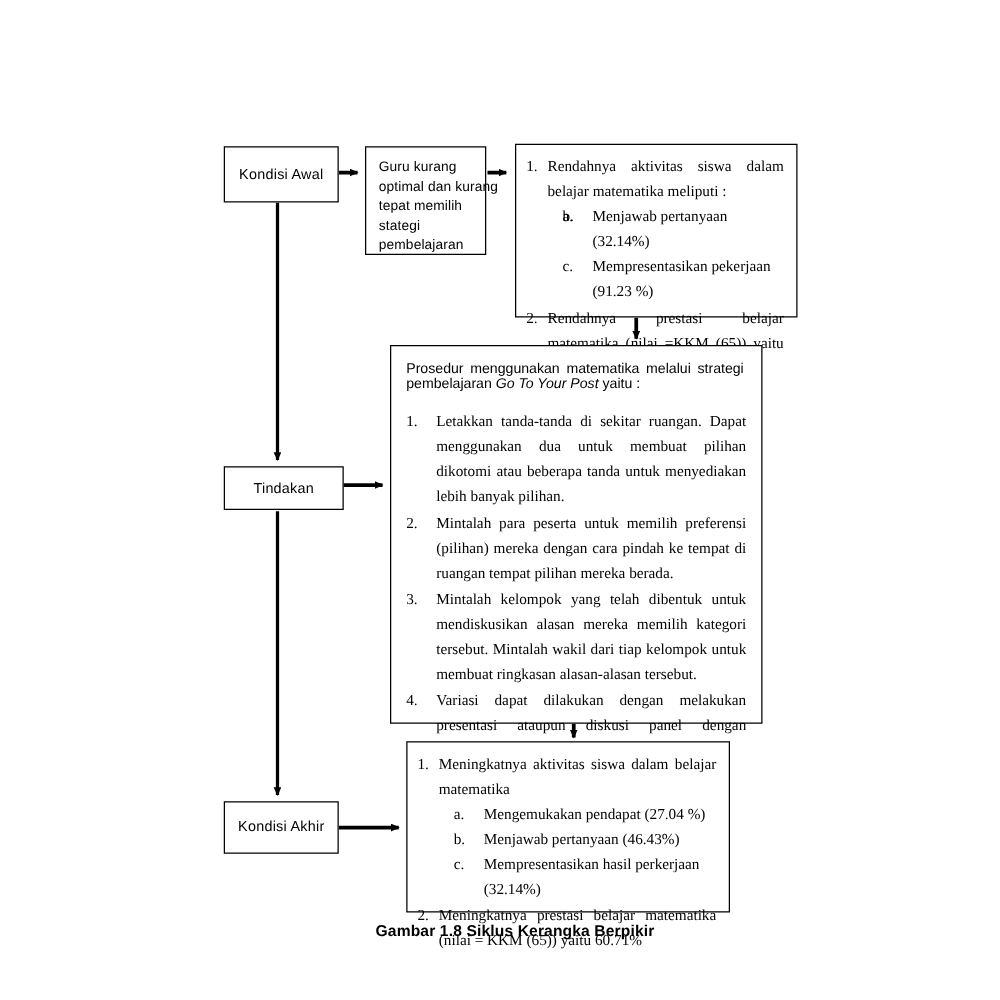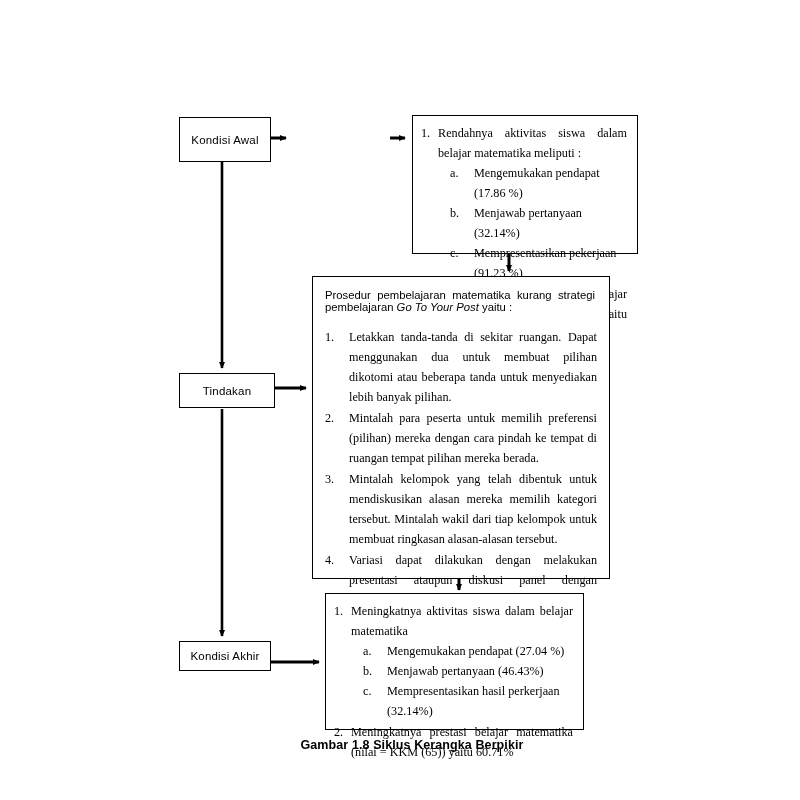--- a/index.html
+++ b/index.html
@@ -146,31 +146,37 @@
 
     <line x1="497" y1="211" x2="497" y2="228" stroke="#000" stroke-width="3" marker-end="url(#ah)"></line>
 
     <line x1="447" y1="536" x2="447" y2="547" stroke="#000" stroke-width="3" marker-end="url(#ah)"></line>
   </svg>
 
   <div class="node small-box" style="left:167px; top:74px; width:92px; height:45px;">
     <span>Kondisi Awal</span>
   </div>
 
+  <div class="node plain-box" style="left:280px; top:74px; width:97px; height:87px;">
+    <div>Guru kurang</div>
+    <div>optimal dan kurang</div>
+    <div>tepat memilih</div>
+    <div>stategi</div>
+    <div>pembelajaran</div>
+  </div>
 
   <div class="node text-box" style="left:400px; top:72px; width:226px; height:139px;">
     <div class="tb-inner" style="padding:7px 10px 0 8px;">
       <ol class="lvl1 tight">
         <li>
           <span class="mk">1.</span>
           <span class="justify-last-left" style="display:block;">Rendahnya aktivitas siswa dalam belajar matematika meliputi :</span>
           <ol class="lvl2">
             <li>
               <span class="mk">a.</span>
-              <span>Mengemukakan pendapat (17.86 %)</span>
             </li>
             <li>
               <span class="mk">b.</span>
               <span>Menjawab pertanyaan (32.14%)</span>
             </li>
             <li>
               <span class="mk">c.</span>
               <span>Mempresentasikan pekerjaan (91.23 %)</span>
             </li>
           </ol>
@@ -183,21 +189,21 @@
     </div>
   </div>
 
   <div class="node small-box" style="left:167px; top:330px; width:96px; height:35px;">
     <span>Tindakan</span>
   </div>
 
   <div class="node text-box" style="left:300px; top:233px; width:298px; height:303px;">
     <div class="tb-inner" style="padding:9px 12px 0 10px;">
       <div class="lead">
-        <span>Prosedur pembelajaran matematika kurang strategi</span>
+        <span>Prosedur menggunakan matematika melalui strategi</span>
       </div>
       <div class="lead lead-l2" style="margin-top:-16px; margin-bottom:10px;">
         <span>pembelajaran </span><span class="it">Go To Your Post</span><span> yaitu :</span>
       </div>
       <ol class="lvl1">
         <li>
           <span class="mk">1.</span>
           <span class="justify-last-left" style="display:block;">Letakkan tanda-tanda di sekitar ruangan. Dapat menggunakan dua untuk membuat pilihan dikotomi atau beberapa tanda untuk menyediakan lebih banyak pilihan.</span>
         </li>
         <li>
@@ -209,21 +215,21 @@
           <span class="justify-last-left" style="display:block;">Mintalah kelompok yang telah dibentuk untuk mendiskusikan alasan mereka memilih kategori tersebut. Mintalah wakil dari tiap kelompok untuk membuat ringkasan alasan-alasan tersebut.</span>
         </li>
         <li>
           <span class="mk">4.</span>
           <span class="justify-last-left" style="display:block;">Variasi dapat dilakukan dengan melakukan presentasi ataupun diskusi panel dengan perwakilan dari tiap kelompok.</span>
         </li>
       </ol>
     </div>
   </div>
 
-  <div class="node small-box" style="left:167px; top:598px; width:92px; height:30px;">
+  <div class="node small-box" style="left:167px; top:598px; width:92px; height:42px;">
     <span>Kondisi Akhir</span>
   </div>
 
   <div class="node text-box" style="left:313px; top:550px; width:259px; height:137px;">
     <div class="tb-inner" style="padding:7px 10px 0 8px;">
       <ol class="lvl1 tight">
         <li>
           <span class="mk">1.</span>
           <span class="justify-last-left" style="display:block;">Meningkatnya aktivitas siswa dalam belajar matematika</span>
           <ol class="lvl2">

